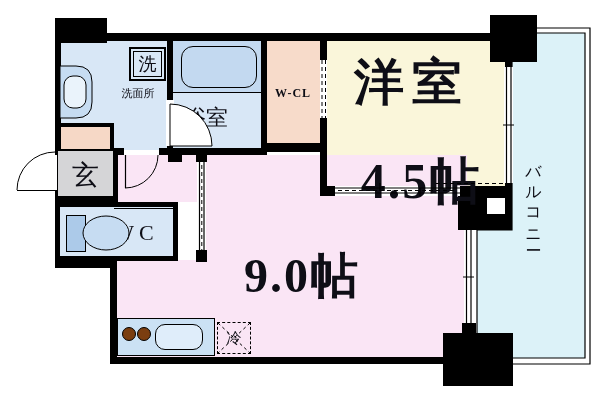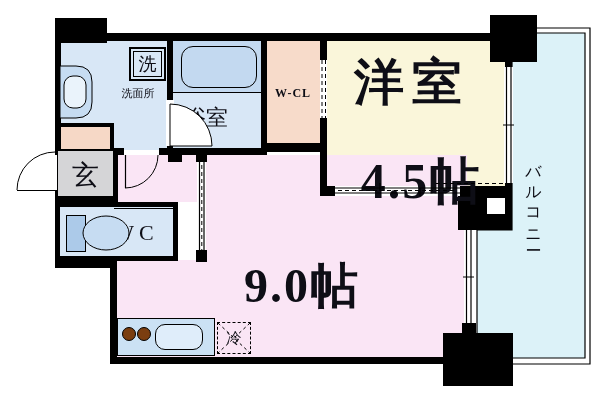--- a/index.html
+++ b/index.html
@@ -88,21 +88,21 @@
   <div class="abs" style="left:155px;top:324px;width:48px;height:26px;background:var(--sink-blue);border:1.5px solid #000;border-radius:10px;box-sizing:border-box;"></div>
 
   <div class="abs" style="left:217px;top:322px;width:34px;height:32px;border:1.5px dashed #000;box-sizing:border-box;"></div>
   <div class="lbl" style="left:217px;top:322px;width:34px;height:32px;font-size:15px;">冷</div>
 
   <div class="lbl" style="left:112px;top:86px;width:52px;height:14px;font-size:11px;">洗面所</div>
   <div class="lbl" style="left:178px;top:105px;width:56px;height:26px;font-size:22px;">浴室</div>
   <div class="lbl" style="left:265px;top:85px;width:56px;height:15px;font-size:12px;font-weight:bold;letter-spacing:1px;">W-CL</div>
   <div class="lbl big" style="left:327px;top:52px;width:170px;height:60px;font-size:50px;letter-spacing:8px;">洋室</div>
   <div class="lbl big" style="left:332px;top:114px;width:178px;height:60px;font-size:50px;letter-spacing:2px;margin-top:37px;">4.5帖</div>
-  <div class="lbl big" style="left:167px;top:258px;width:270px;height:56px;font-size:48px;letter-spacing:2px;">9.0帖</div>
+  <div class="lbl big" style="left:167px;top:248px;width:270px;height:56px;font-size:48px;letter-spacing:2px;">9.0帖</div>
   <div class="lbl" style="left:520px;top:132px;width:27px;height:135px;writing-mode:vertical-rl;font-size:16px;letter-spacing:4px;">バルコニー</div>
 
   <svg class="layer" width="600" height="402">
 
     <path d="M60,66 H76 Q92,66 92,82 V102 Q92,118 76,118 H60 Z" fill="var(--fixture-blue)" stroke="#000" stroke-width="1"></path>
     <rect x="64" y="76" width="22" height="32" rx="9" fill="#eaf3fb" stroke="#000" stroke-width="1"></rect>
 
     <ellipse cx="106" cy="233" rx="23" ry="17" fill="var(--fixture-blue)" stroke="#000" stroke-width="1"></ellipse>
 
     <rect x="166" y="100" width="8" height="46" fill="#fff"></rect>

